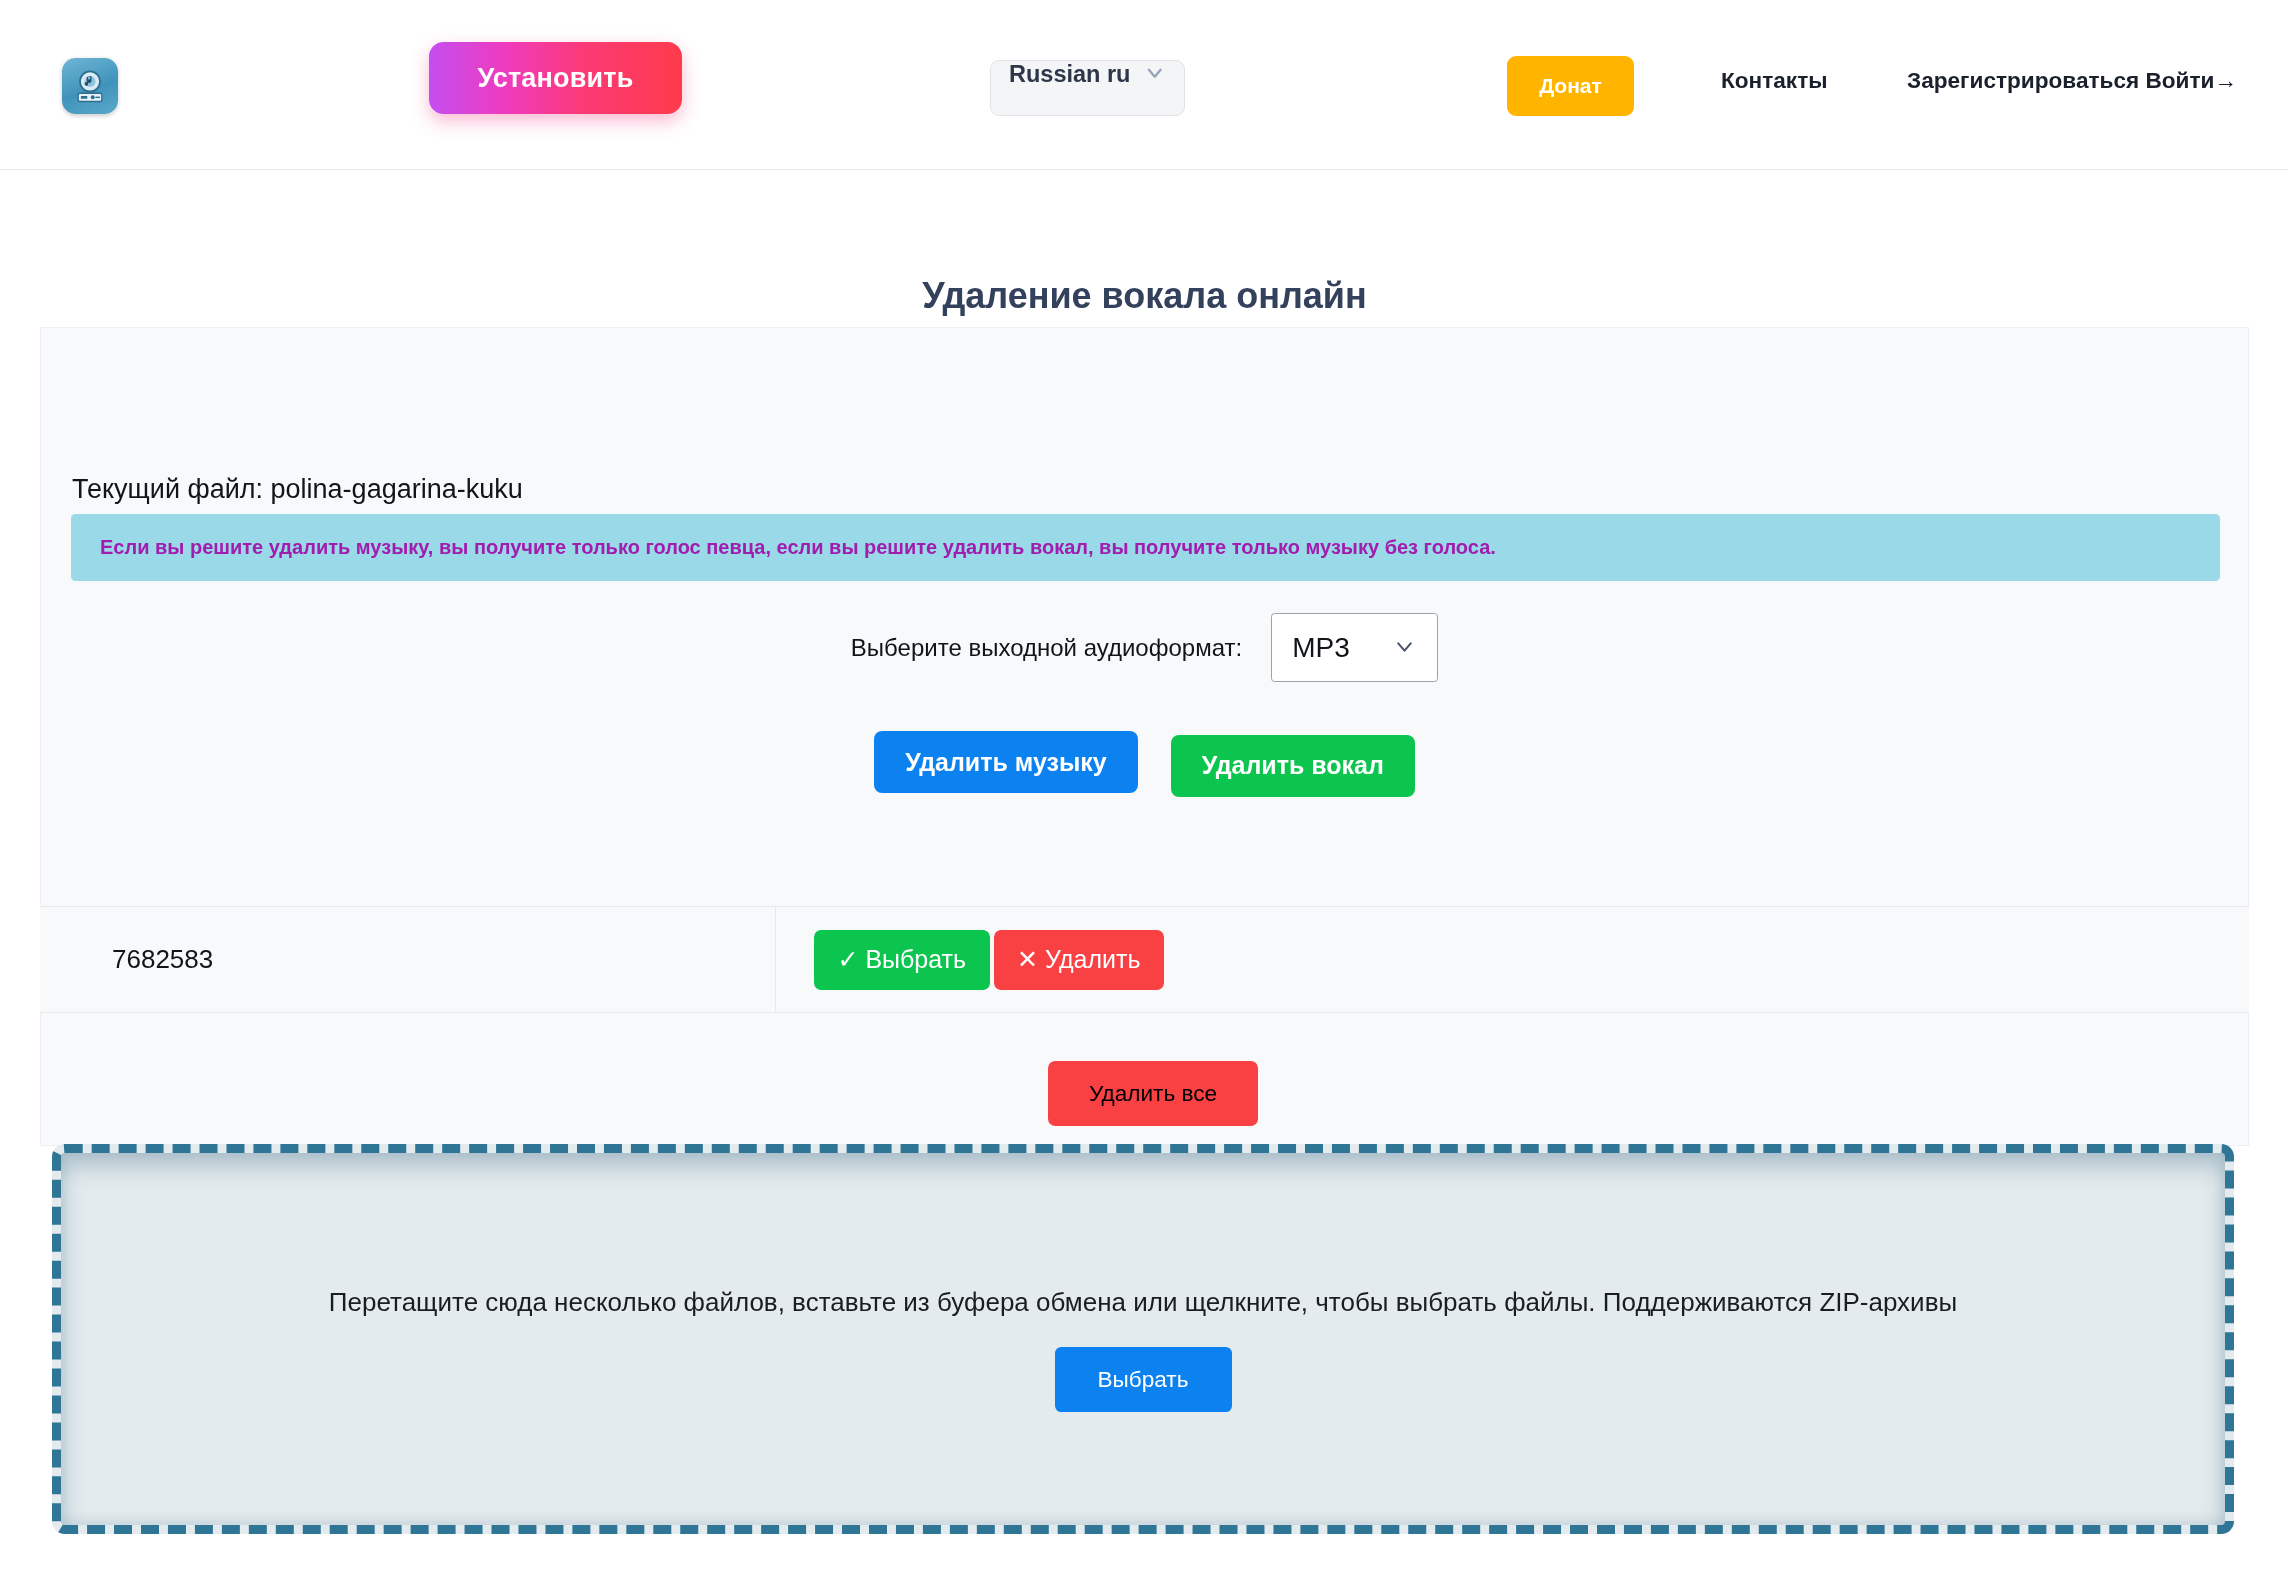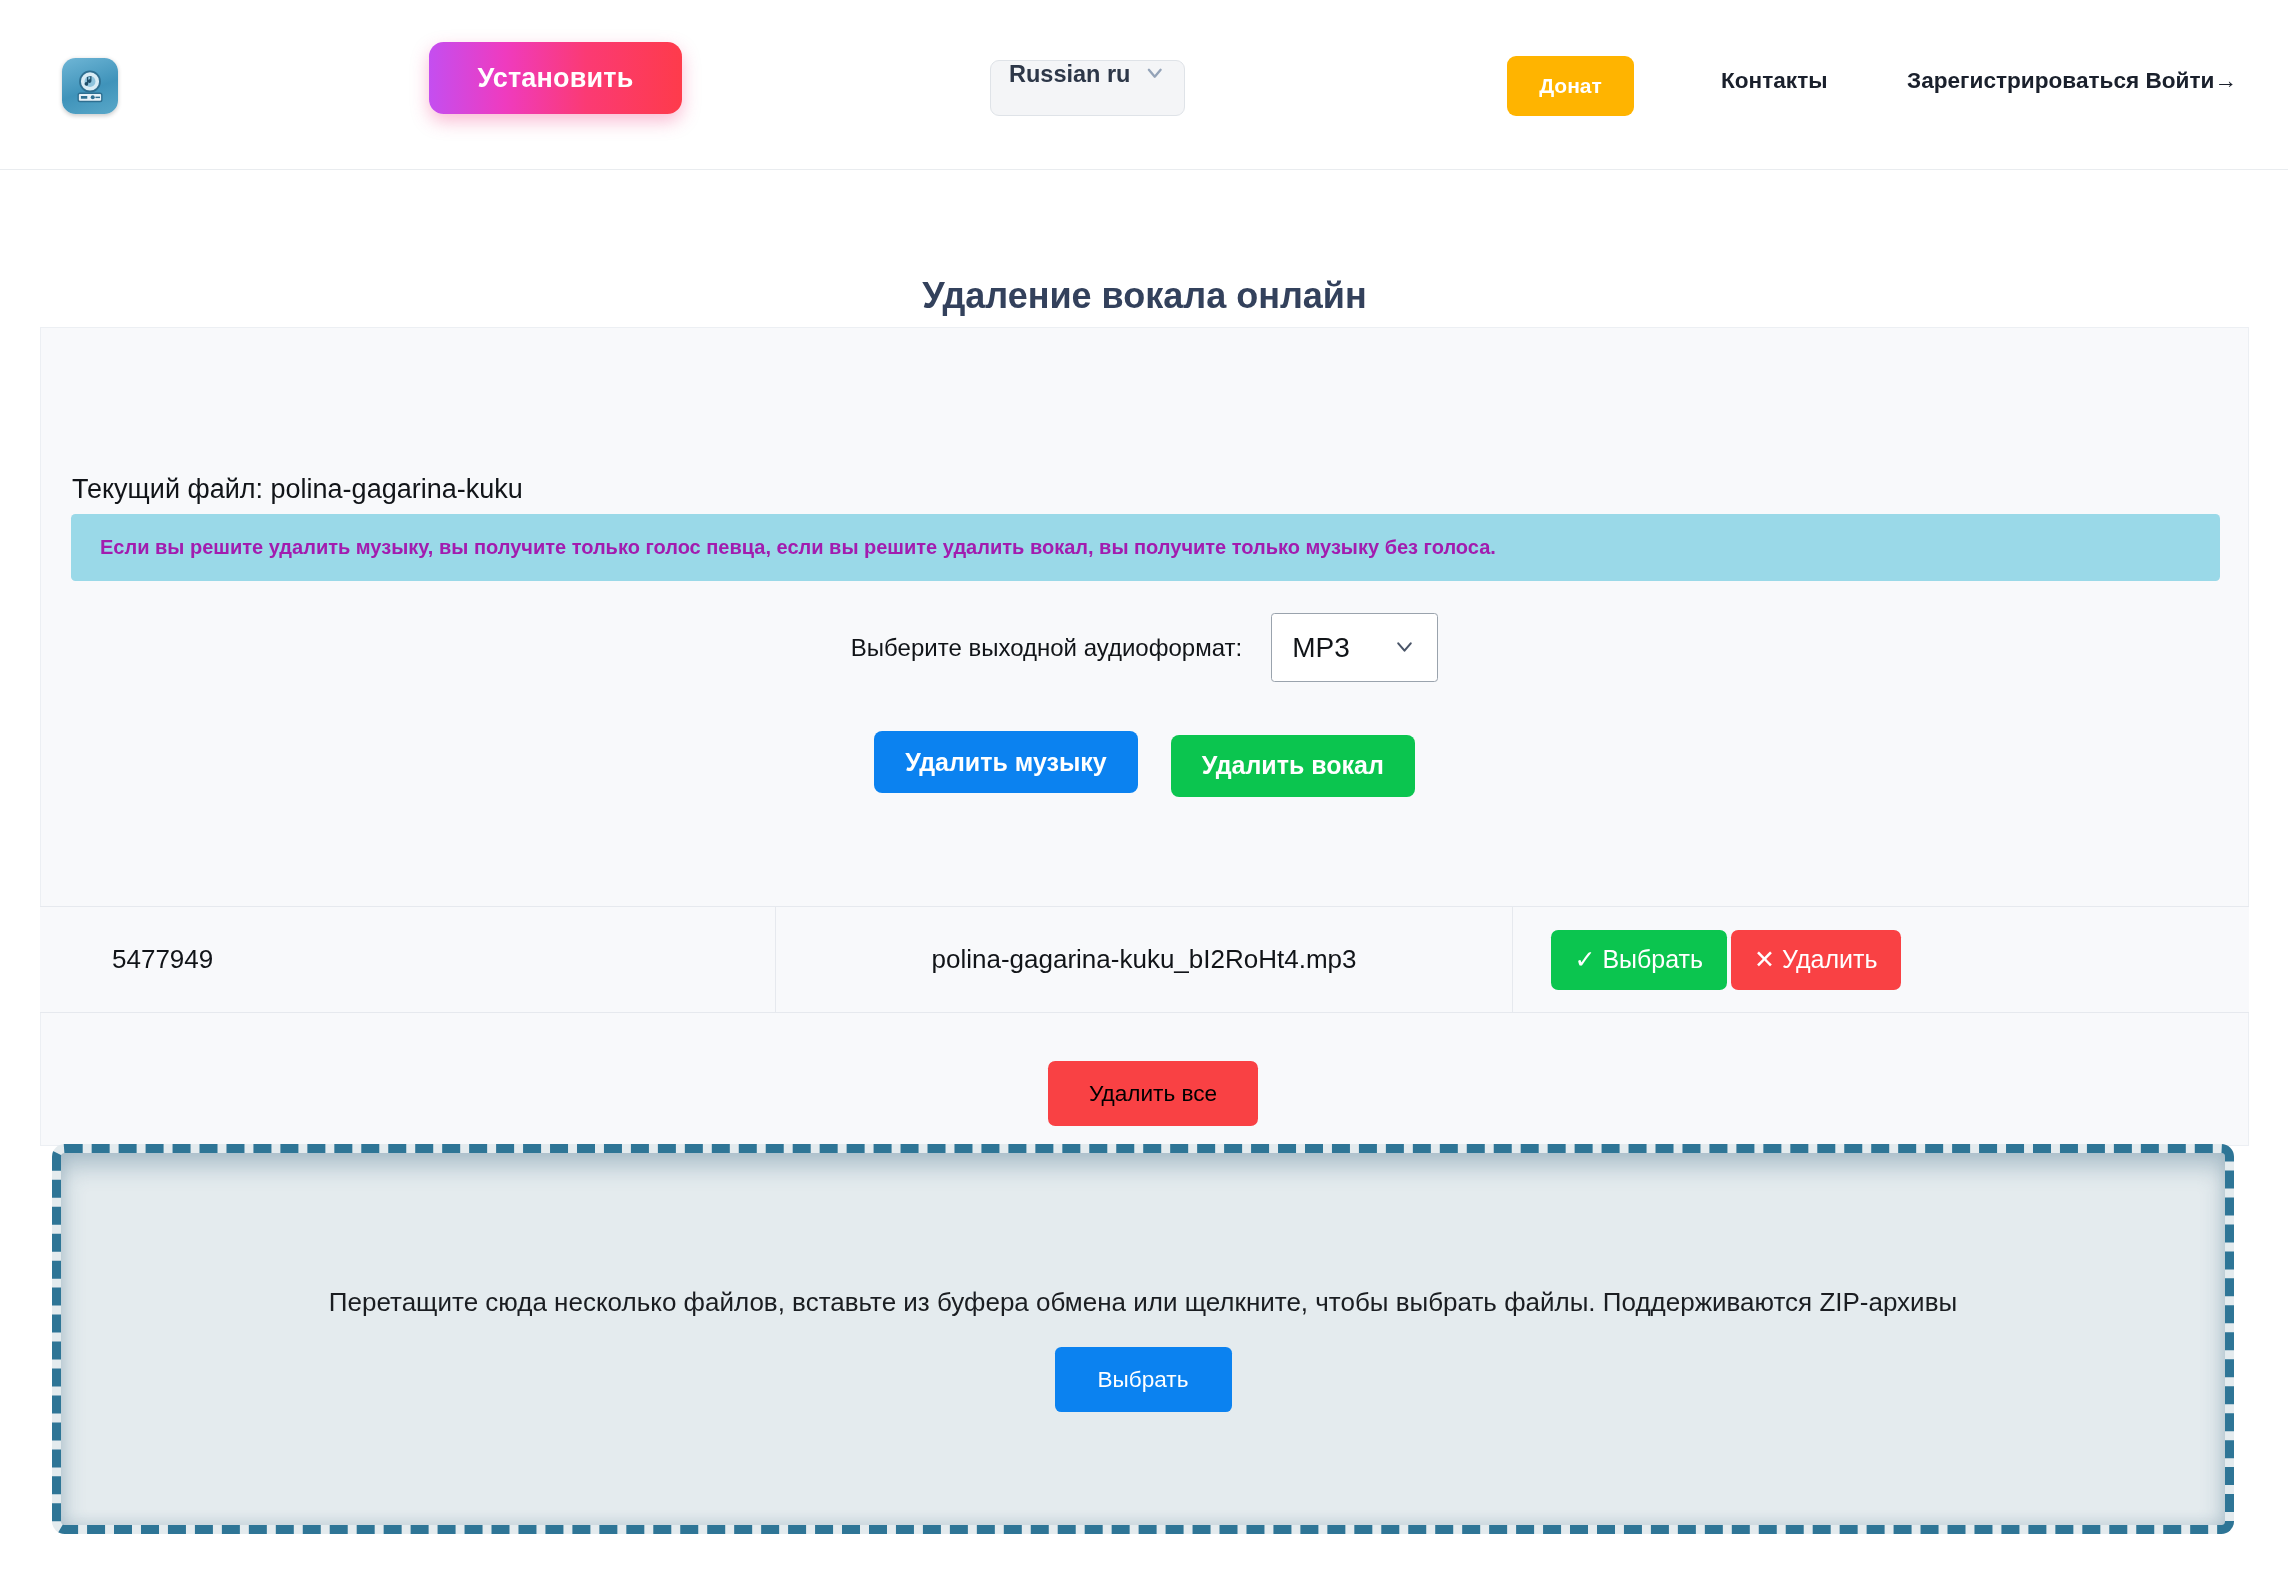--- a/index.html
+++ b/index.html
@@ -334,22 +334,21 @@
     </span>
   </div>
 </div>
 
 <div class="actions">
   <button class="btn-remove-music">Удалить музыку</button>
   <button class="btn-remove-vocal">Удалить вокал</button>
 </div>
 
 <div class="file-table">
-  <div class="cell-id">5477949</div>
-  <div class="cell-name">polina-gagarina-kuku_bI2RoHt4.mp3</div>
+  <div class="cell-id">7682583</div>
   <div class="cell-actions">
     <button class="btn-select-row">✓ Выбрать</button>
     <button class="btn-delete-row">✕ Удалить</button>
   </div>
 </div>
 
 <button class="btn-delete-all">Удалить все</button>
 
 <div class="dropzone">
   <div class="dropzone-text">Перетащите сюда несколько файлов, вставьте из буфера обмена или щелкните, чтобы выбрать файлы. Поддерживаются ZIP-архивы</div>

